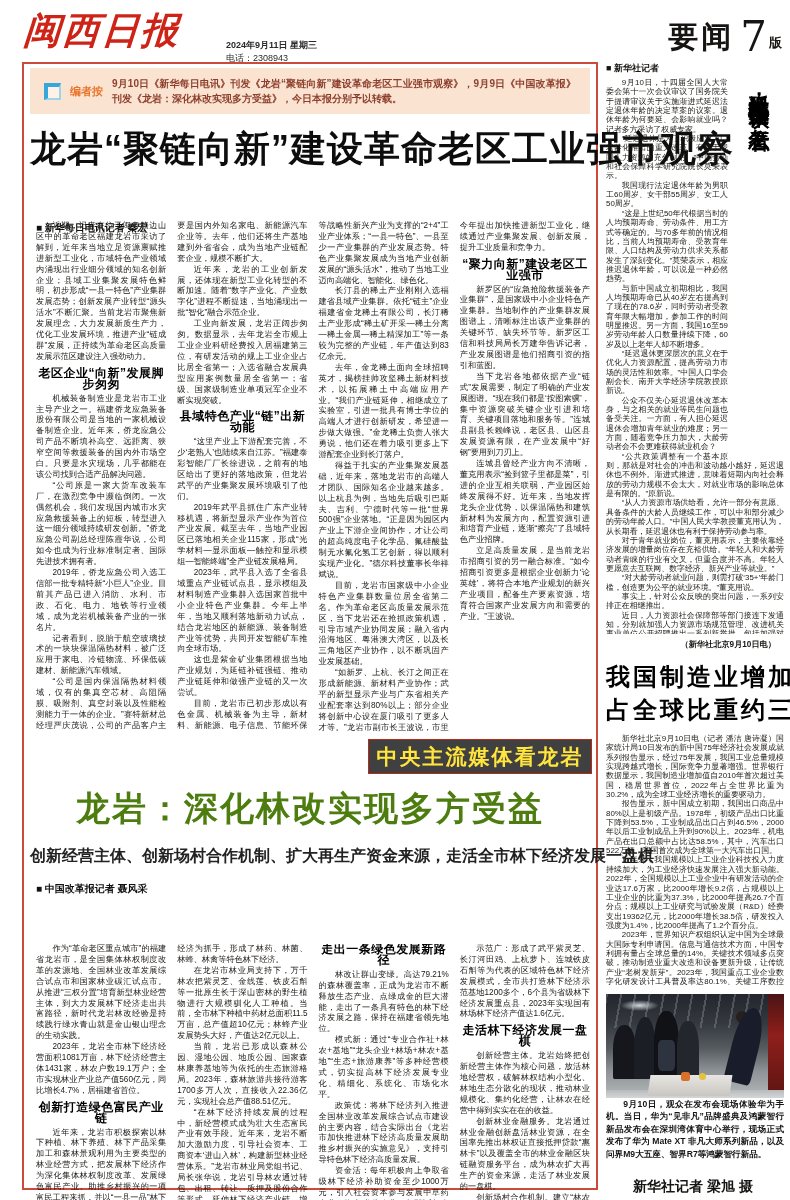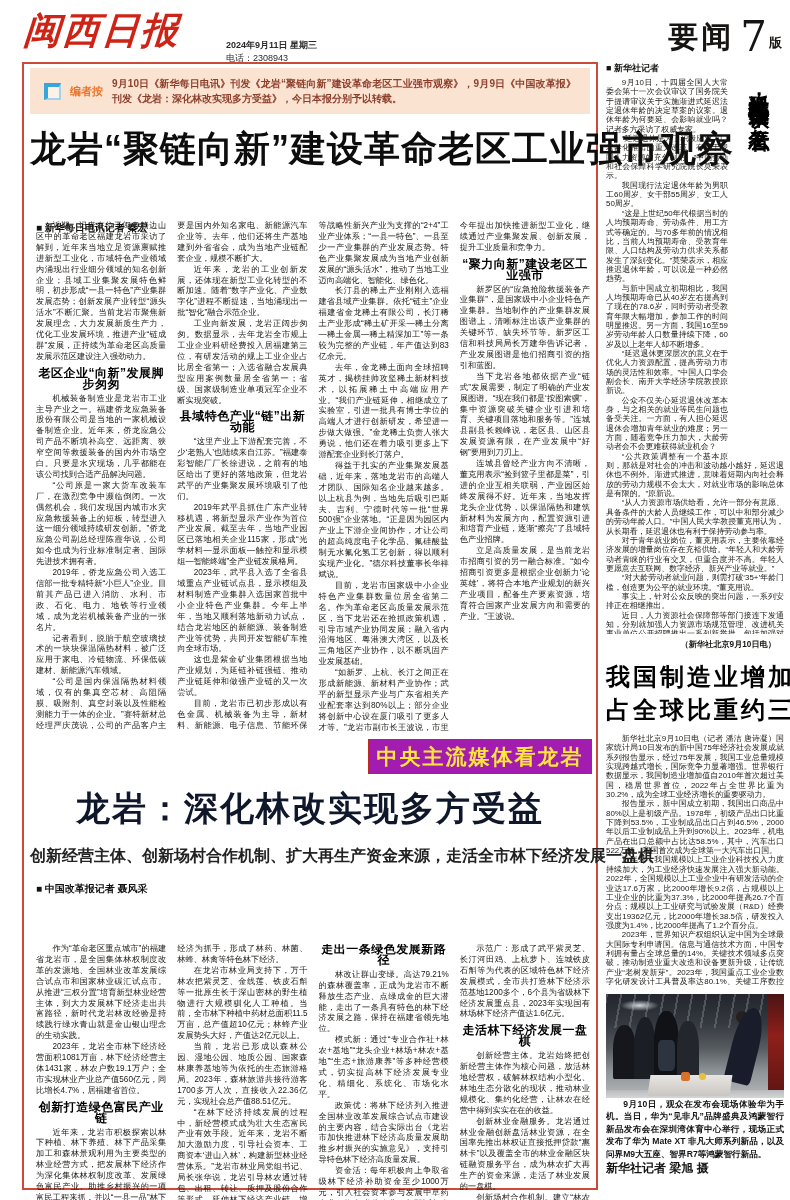--- a/index.html
+++ b/index.html
@@ -54,29 +54,29 @@
     overflow:hidden; text-align:justify;
     font-size:8.2px; line-height:10.9px; color:#1b1916;
   }
   .a1-body { left:36px; top:221px; width:554px; height:514px; }
   .a2-body { left:36px; top:944px; width:554px; height:281px; }
   .flow-p { text-indent:2em; text-align:justify; }
   .flow-sub { text-align:center; font-size:12px; font-weight:900; letter-spacing:0.5px; margin:5px 0 4px; color:#000; break-inside:avoid; }
 
   .red-banner {
     left:368px; top:739px; width:224px; height:35px;
-    background:#a21caf; color:#ffe53c; font-weight:900; font-size:21px;
+    background:#404040; color:#ffe53c; font-weight:900; font-size:21px;
     letter-spacing:2px; text-align:center; line-height:35px; white-space:nowrap;
     box-shadow:0 0 0 1px #b92a18 inset;
   }
 
   .a2-headline {
     left:30px; top:780px; width:560px; height:56px;
     font-size:34px; font-weight:900; letter-spacing:2px; text-align:center;
-    line-height:56px; color:#0f172a; white-space:nowrap;
+    line-height:56px; color:#4d7c0f; white-space:nowrap;
   }
   .a2-subtitle {
     left:30px; top:843px; width:560px; height:26px;
     font-size:16px; font-weight:600; text-align:center; line-height:26px;
     color:#222; white-space:nowrap;
   }
   .a2-byline { left:36px; top:882px; width:300px; }
 
   
   .sidebar { left:606px; top:62px; width:178px; height:1130px; }
@@ -124,21 +124,21 @@
     background:linear-gradient(180deg,#e8e6e2,#c9c6c1); transform:skewX(-8deg); }
   .ph-item1 { position:absolute; left:42%; bottom:16%; width:5%; height:9%; background:#d8722a; border-radius:30%; }
   .ph-item2 { position:absolute; left:52%; bottom:17%; width:4%; height:7%; background:#e4c13e; border-radius:50%; }
   .ph-red { position:absolute; right:0; top:0; width:9%; height:100%;
     background:linear-gradient(180deg,#4a1414,#8e1f1b 40%,#5c1512); }
   .ph-floor { position:absolute; left:0; bottom:0; width:100%; height:8%;
     background:linear-gradient(180deg,#b7babc,#d4d6d7); }
 
   .caption { margin-top:0; font-size:8.6px; line-height:12.4px; font-weight:700; text-align:justify; color:#141414; }
   .caption .flow-p{ text-indent:2em; }
-  .credit { font-size:12px; font-weight:700; text-align:left; margin-top:0; padding-right:4px; }
+  .credit { font-size:14px; font-weight:700; text-align:center; margin-top:18px; padding-right:4px; }
 </style>
 </head>
 <body>
 
 <div class="abs masthead">闽西日报</div>
 <div class="abs header-info">
   <div class="l1">2024年9月11日 星期三</div>
   <div>电话：2308943</div>
   <div>责任编辑：林利瑗　版面设计：卢允芳 陈强（见习）</div>
 </div>

